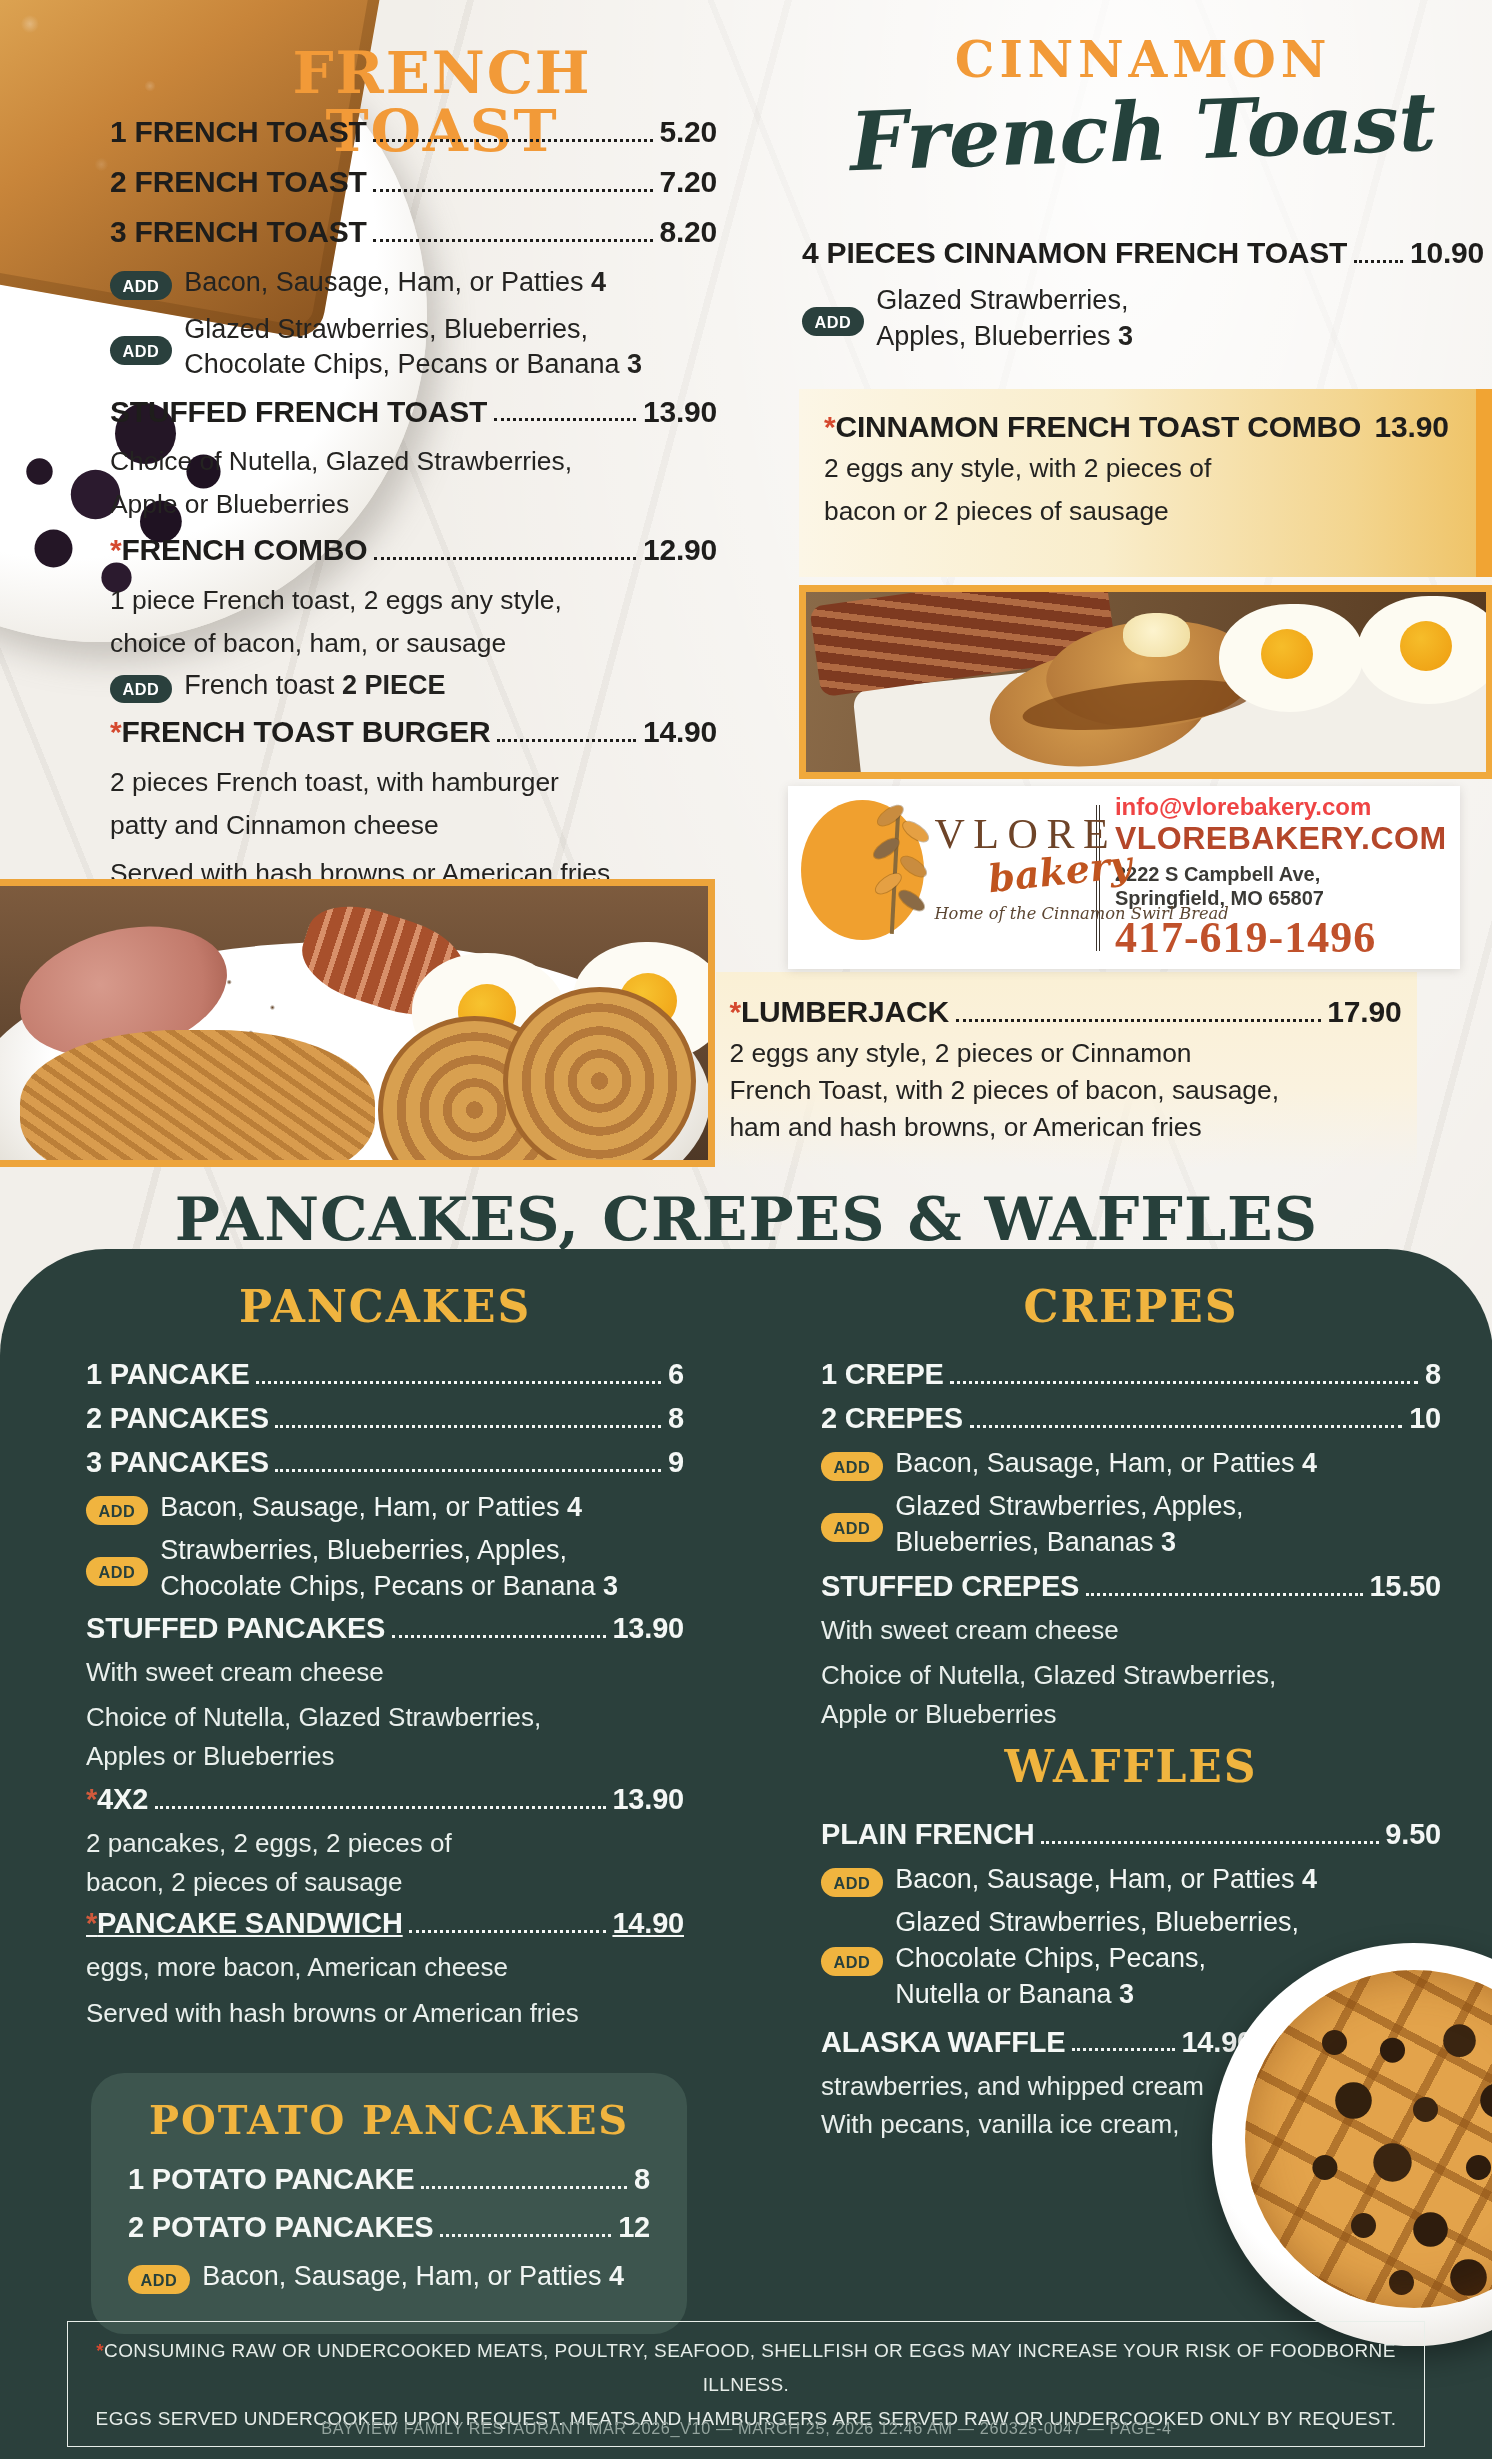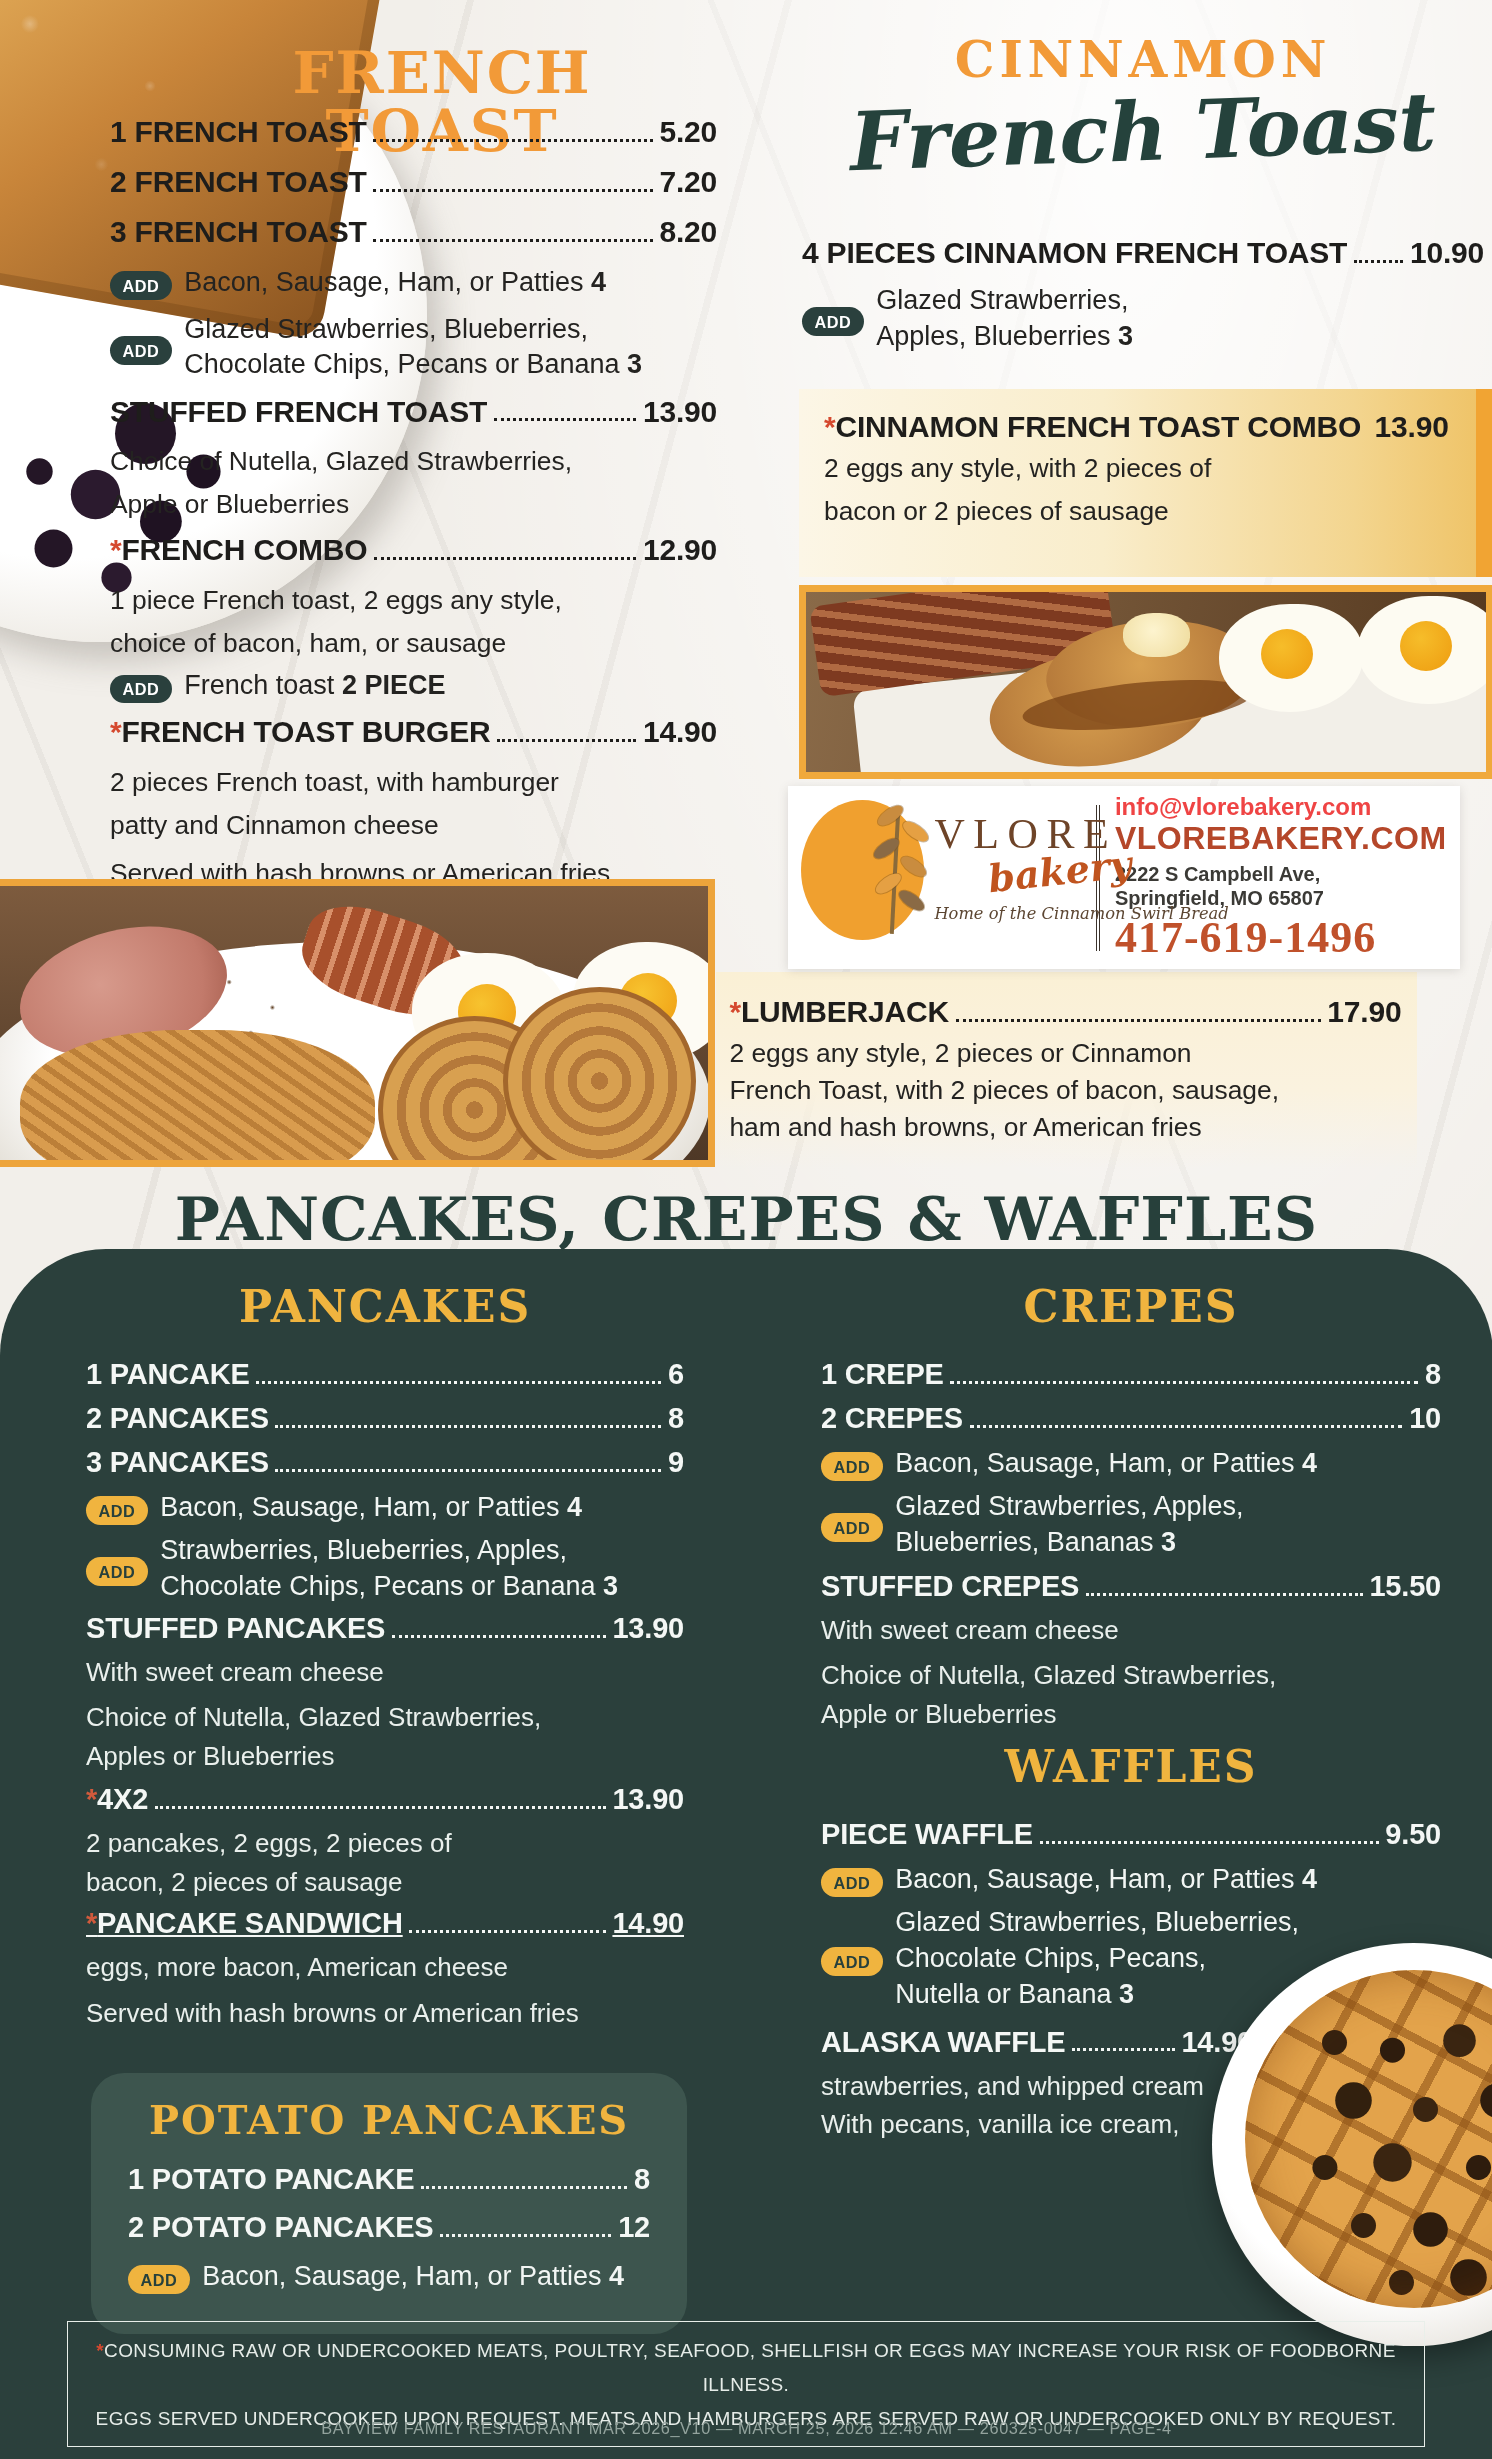--- a/index.html
+++ b/index.html
@@ -420,21 +420,21 @@
       <span class="nm"><span>STUFFED CREPES</span></span>
       <span class="dots"></span>
       <span class="price">15.50</span>
     </div>
     <div class="desc">With sweet cream cheese</div>
     <div class="desc mt">Choice of Nutella, Glazed Strawberries,</div>
     <div class="desc">Apple or Blueberries</div>
 
     <div class="col-head waffles-head">WAFFLES</div>
     <div class="row">
-      <span class="nm"><span>PIECE WAFFLE</span></span>
+      <span class="nm"><span>PLAIN FRENCH</span></span>
       <span class="dots"></span>
       <span class="price">9.50</span>
     </div>
     <div class="addrow">
       <span class="pill">ADD</span>
       <span class="addtext"><span>Bacon, Sausage, Ham, or Patties</span> <b>4</b></span>
     </div>
     <div class="addrow">
       <span class="pill">ADD</span>
       <span class="addtext"><span>Glazed Strawberries, Blueberries,</span><br><span>Chocolate Chips, Pecans,</span><br><span>Nutella or Banana</span> <b>3</b></span>

